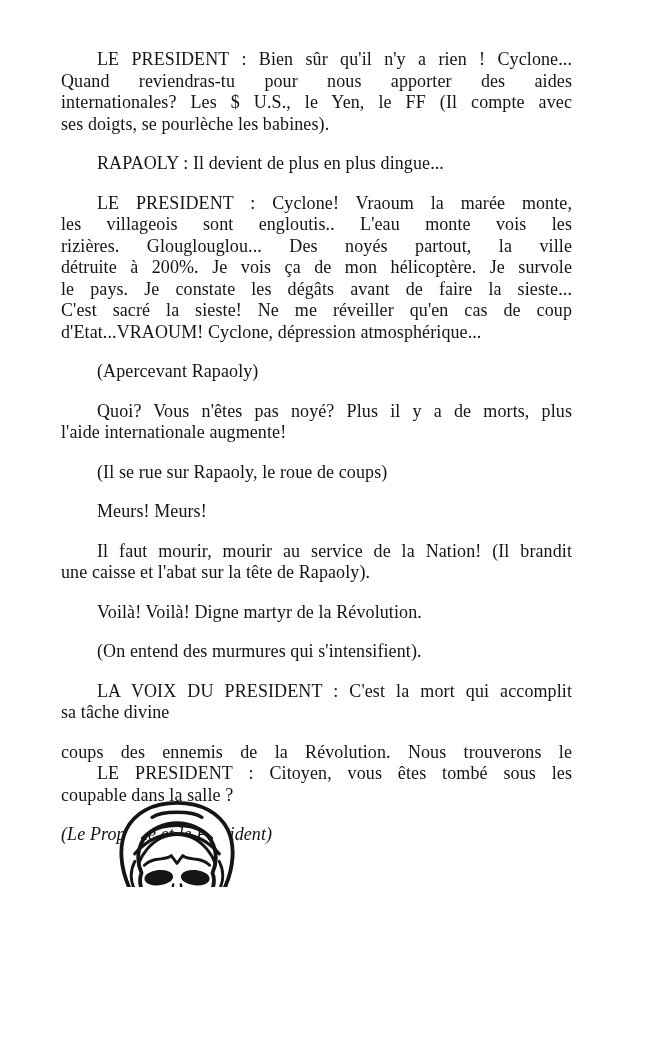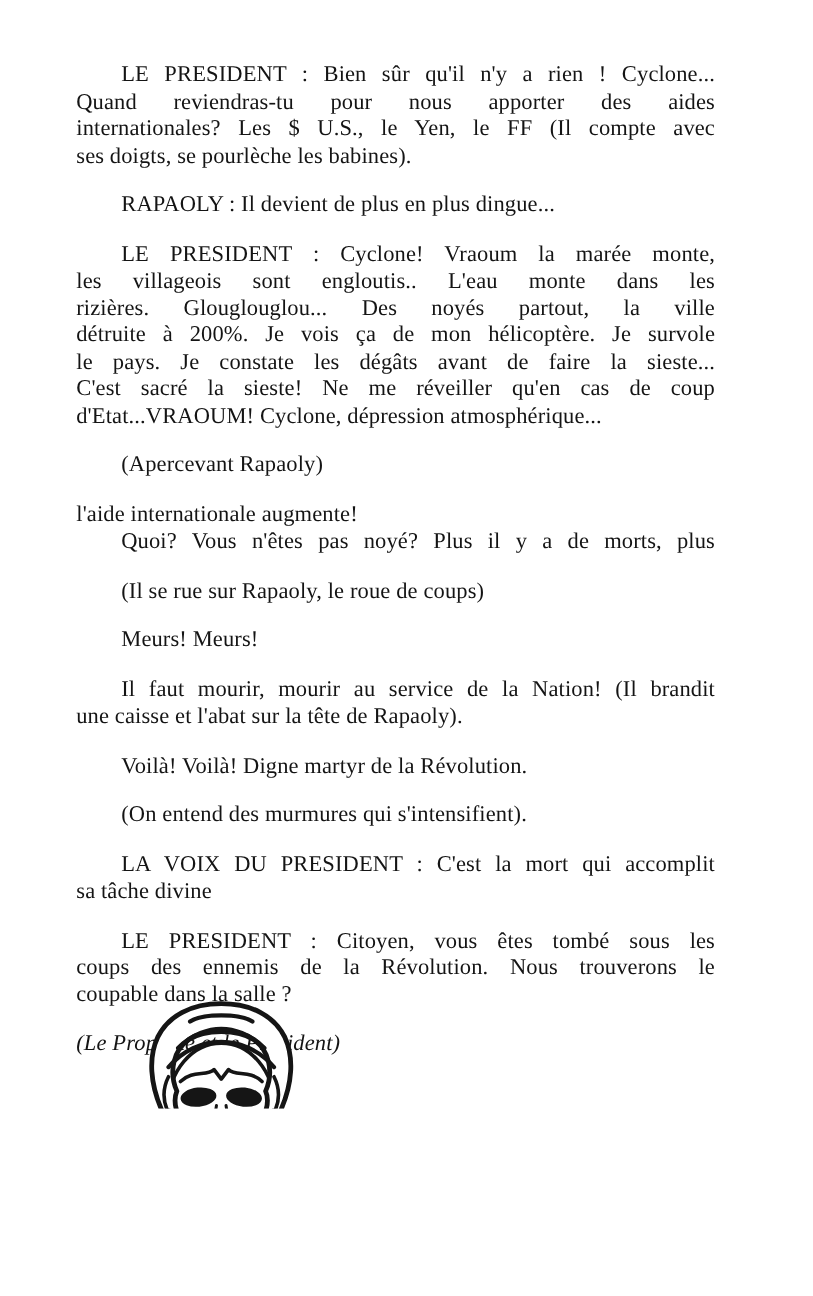--- a/index.html
+++ b/index.html
@@ -60,37 +60,37 @@
     <p></p>
 
     <p class="para gap">
       </p>
       <div class="line indent">RAPAOLY : Il devient de plus en plus dingue...</div>
     <p></p>
 
     <p class="para gap">
       </p>
       <div class="line indent just">LE PRESIDENT : Cyclone! Vraoum la marée monte,</div>
-      <div class="line just">les villageois sont engloutis..  L'eau monte dans les</div>
+      <div class="line just">les villageois sont engloutis..  L'eau monte vois les</div>
       <div class="line just">rizières. Glouglouglou... Des noyés partout, la ville</div>
       <div class="line just">détruite à 200%. Je vois ça de mon hélicoptère. Je survole</div>
       <div class="line just">le pays. Je constate les dégâts avant de faire la sieste...</div>
       <div class="line just">C'est sacré la sieste! Ne me réveiller qu'en cas de coup</div>
       <div class="line">d'Etat...VRAOUM! Cyclone, dépression atmosphérique...</div>
     <p></p>
 
     <p class="para gap">
       </p>
       <div class="line indent">(Apercevant Rapaoly)</div>
     <p></p>
 
     <p class="para gap">
       </p>
+      <div class="line indent just">Quoi? Vous n'êtes pas noyé? Plus il y a de morts, plus</div>
       <div class="line">l'aide internationale augmente!</div>
-      <div class="line indent just">Quoi? Vous n'êtes pas noyé? Plus il y a de morts, plus</div>
     <p></p>
 
     <p class="para gap">
       </p>
       <div class="line indent">(Il se rue sur Rapaoly, le roue de coups)</div>
     <p></p>
 
     <p class="para gap">
       </p>
       <div class="line indent">Meurs! Meurs!</div>
@@ -113,22 +113,22 @@
     <p></p>
 
     <p class="para gap">
       </p>
       <div class="line indent just">LA VOIX DU PRESIDENT : C'est la mort qui accomplit</div>
       <div class="line">sa tâche divine</div>
     <p></p>
 
     <p class="para gap">
       </p>
+      <div class="line just">coups des ennemis de la  Révolution. Nous trouverons le</div>
       <div class="line indent just">LE PRESIDENT : Citoyen, vous êtes tombé sous les</div>
-      <div class="line just">coups des ennemis de la  Révolution. Nous trouverons le</div>
       <div class="line">coupable dans la salle ?</div>
     <p></p>
 
     <p class="para">
       </p>
       <div class="line attribution">(Le Prophète et le Président)</div>
     <p></p>
 
   </div>
 

